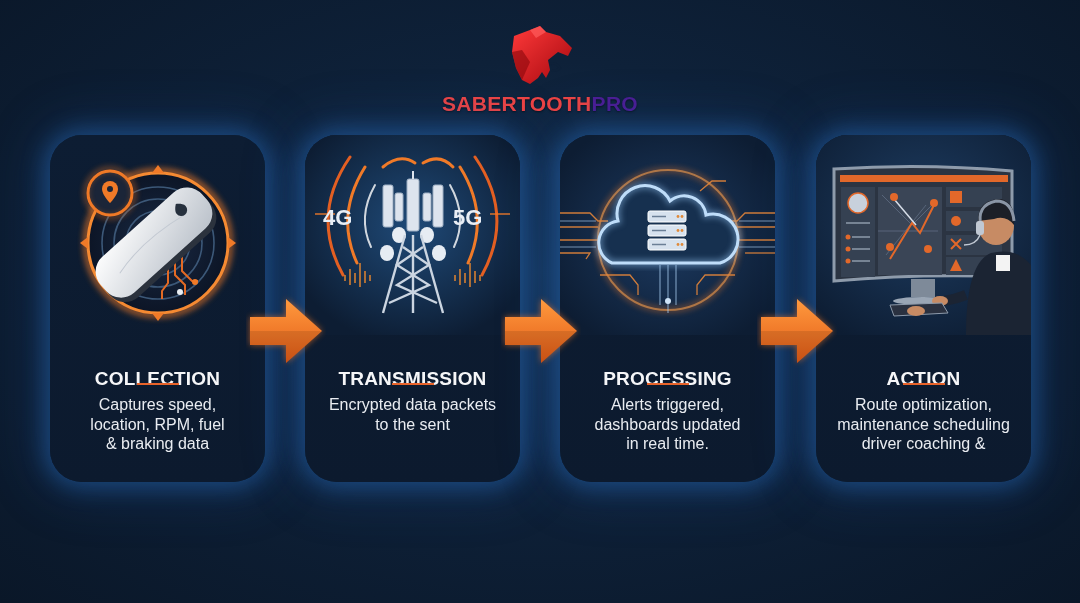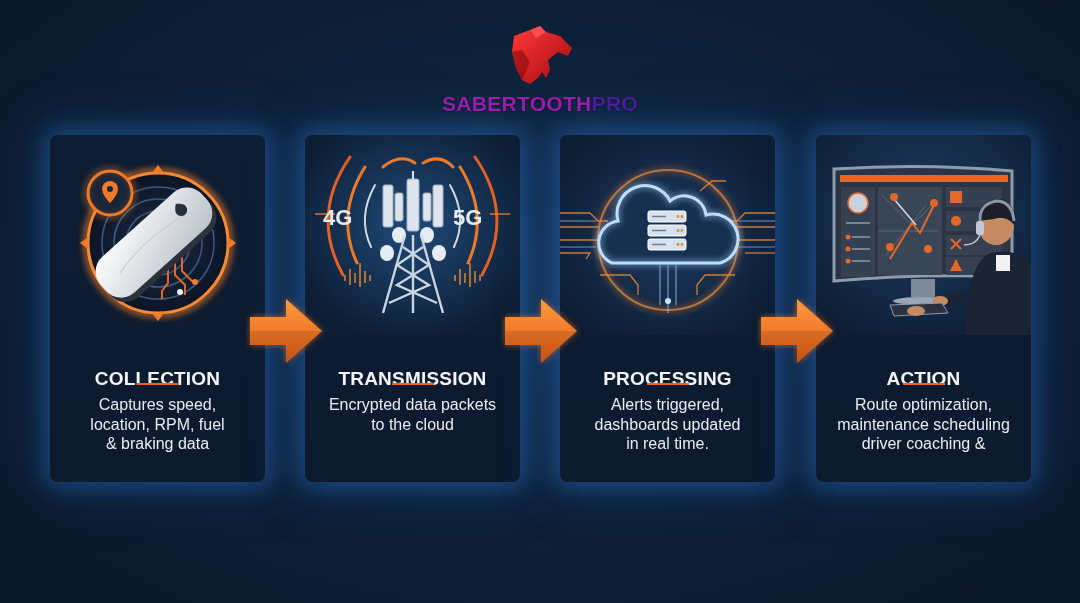--- a/index.html
+++ b/index.html
@@ -12,26 +12,26 @@
   }
   .logo {
     position: absolute; left: 0; top: 22px; width: 1080px;
     display: flex; flex-direction: column; align-items: center;
   }
   .logo-mark { width: 80px; height: 66px; }
   .logo-text {
     margin-top: 4px; font-weight: 700; font-size: 21px; letter-spacing: 0.3px;
     text-shadow: 0 1px 2px rgba(0,0,0,.5);
   }
-  .logo-text .a { color: #a21caf; }
+  .logo-text .a { color: #ef4444; }
   .logo-text .b { color: #4c1d95; }
 
   .card {
     position: absolute; top: 135px; width: 215px; height: 347px;
-    border-radius: 8px;
+    border-radius: 32px;
     background: linear-gradient(180deg, #0d1d33 0%, #0c1a2e 100%);
     box-shadow: 0 0 22px 6px rgba(40,110,190,.45), 0 0 50px 14px rgba(30,80,150,.25);
     overflow: hidden;
   }
   .card .art { position: absolute; left: 0; top: 0; width: 215px; height: 200px; }
   .card .title {
     position: absolute; left: 0; width: 100%; top: 213px;
     text-align: center; font-weight: 700; font-size: 19px; letter-spacing: 0.2px;
     color: #f5f6f8;
     margin-top: 20px;
@@ -182,21 +182,21 @@
       <path d="M98 112 L124 130 L92 150 L132 168"></path>
         <path d="M118 112 L92 130 L124 150 L84 168"></path>
       <path d="M108 100 V178"></path>
     </g>
     <line x1="60" y1="180" x2="156" y2="180" stroke="#5c86b8" stroke-width="2" filter="url(#bl2)"></line>
   </svg>
   <div class="title">TRANSMISSION</div>
   <div class="rule"></div>
   <div class="desc">
     <div>Encrypted data packets</div>
-    <div>to the cloud</div>
+    <div>to the sent</div>
   </div>
 </div>
 
 <div class="card" style="left:560px">
   <svg class="art" viewBox="0 0 215 200">
     <defs>
       <radialGradient id="g3" cx="0.5" cy="0.5" r="0.6">
         <stop offset="0" stop-color="#1d3b62"></stop>
           <stop offset="1" stop-color="#0d1d33"></stop>
       </radialGradient>

